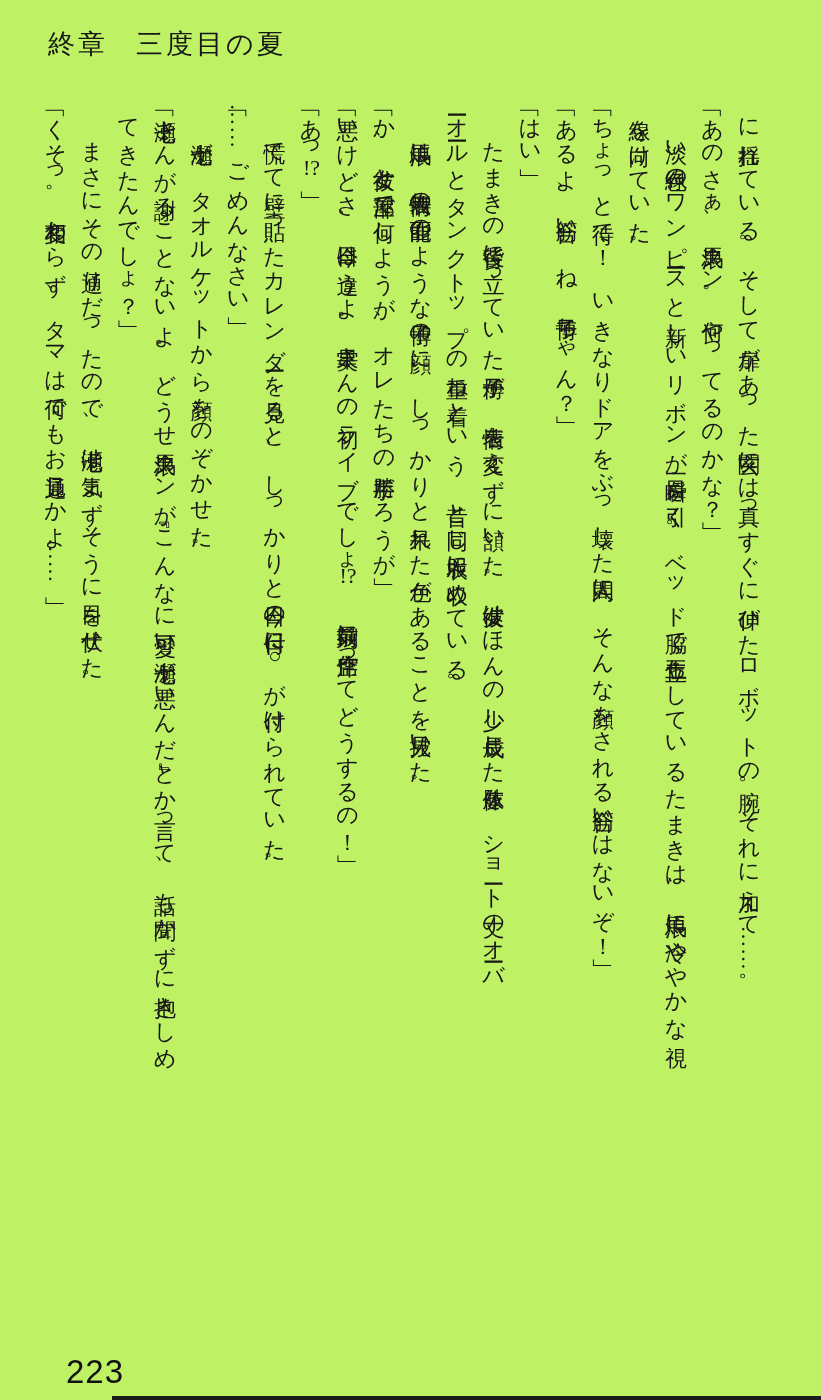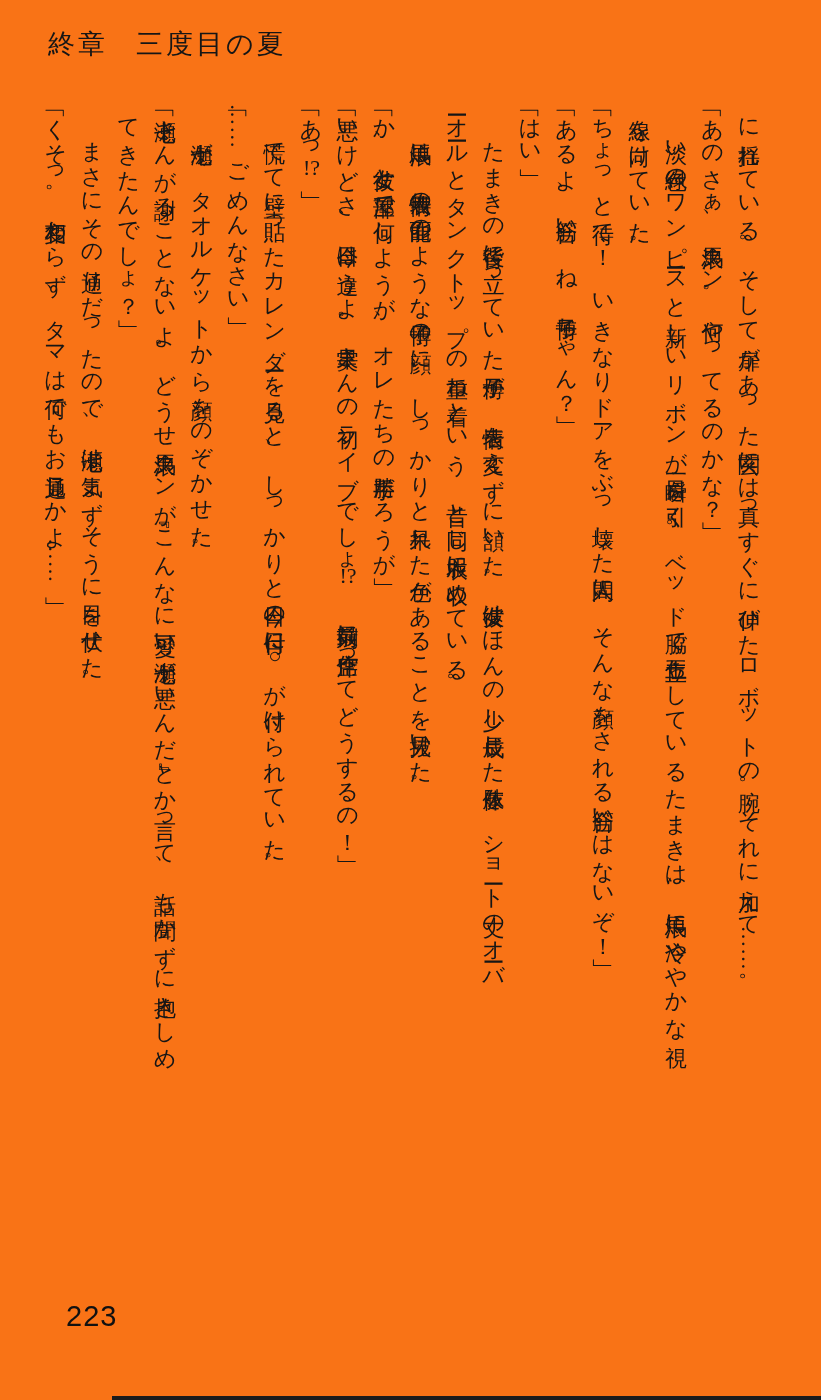--- a/index.html
+++ b/index.html
@@ -2,21 +2,21 @@
 <html lang="ja"><head>
 <meta charset="utf-8">
 <style>
   html, body { margin: 0; padding: 0; }
   body { background: #e8e8e8; }
 
   .page {
     position: relative;
     width: 821px;
     height: 1400px;
-    background: #f97316;
+    background: #bef264;
     overflow: hidden;
     font-family: "Liberation Serif", "DejaVu Serif", serif;
     color: #161616;
   }
 
   
   .chapter-heading {
     position: absolute;
     top: 26px;
     left: 48px;
@@ -44,23 +44,23 @@
   .tcy {
     text-combine-upright: all;
     -webkit-text-combine: horizontal;
     letter-spacing: 0;
   }
 
   
   .page-number {
     position: absolute;
     left: 66px;
-    top: 1300px;
+    top: 1353px;
     font-family: "Liberation Sans", "DejaVu Sans", sans-serif;
-    font-size: 29px;
+    font-size: 33px;
     letter-spacing: 1px;
     color: #111;
   }
 
   
   .bottom-edge-line {
     position: absolute;
     left: 112px;
     right: 0;
     bottom: 0;

